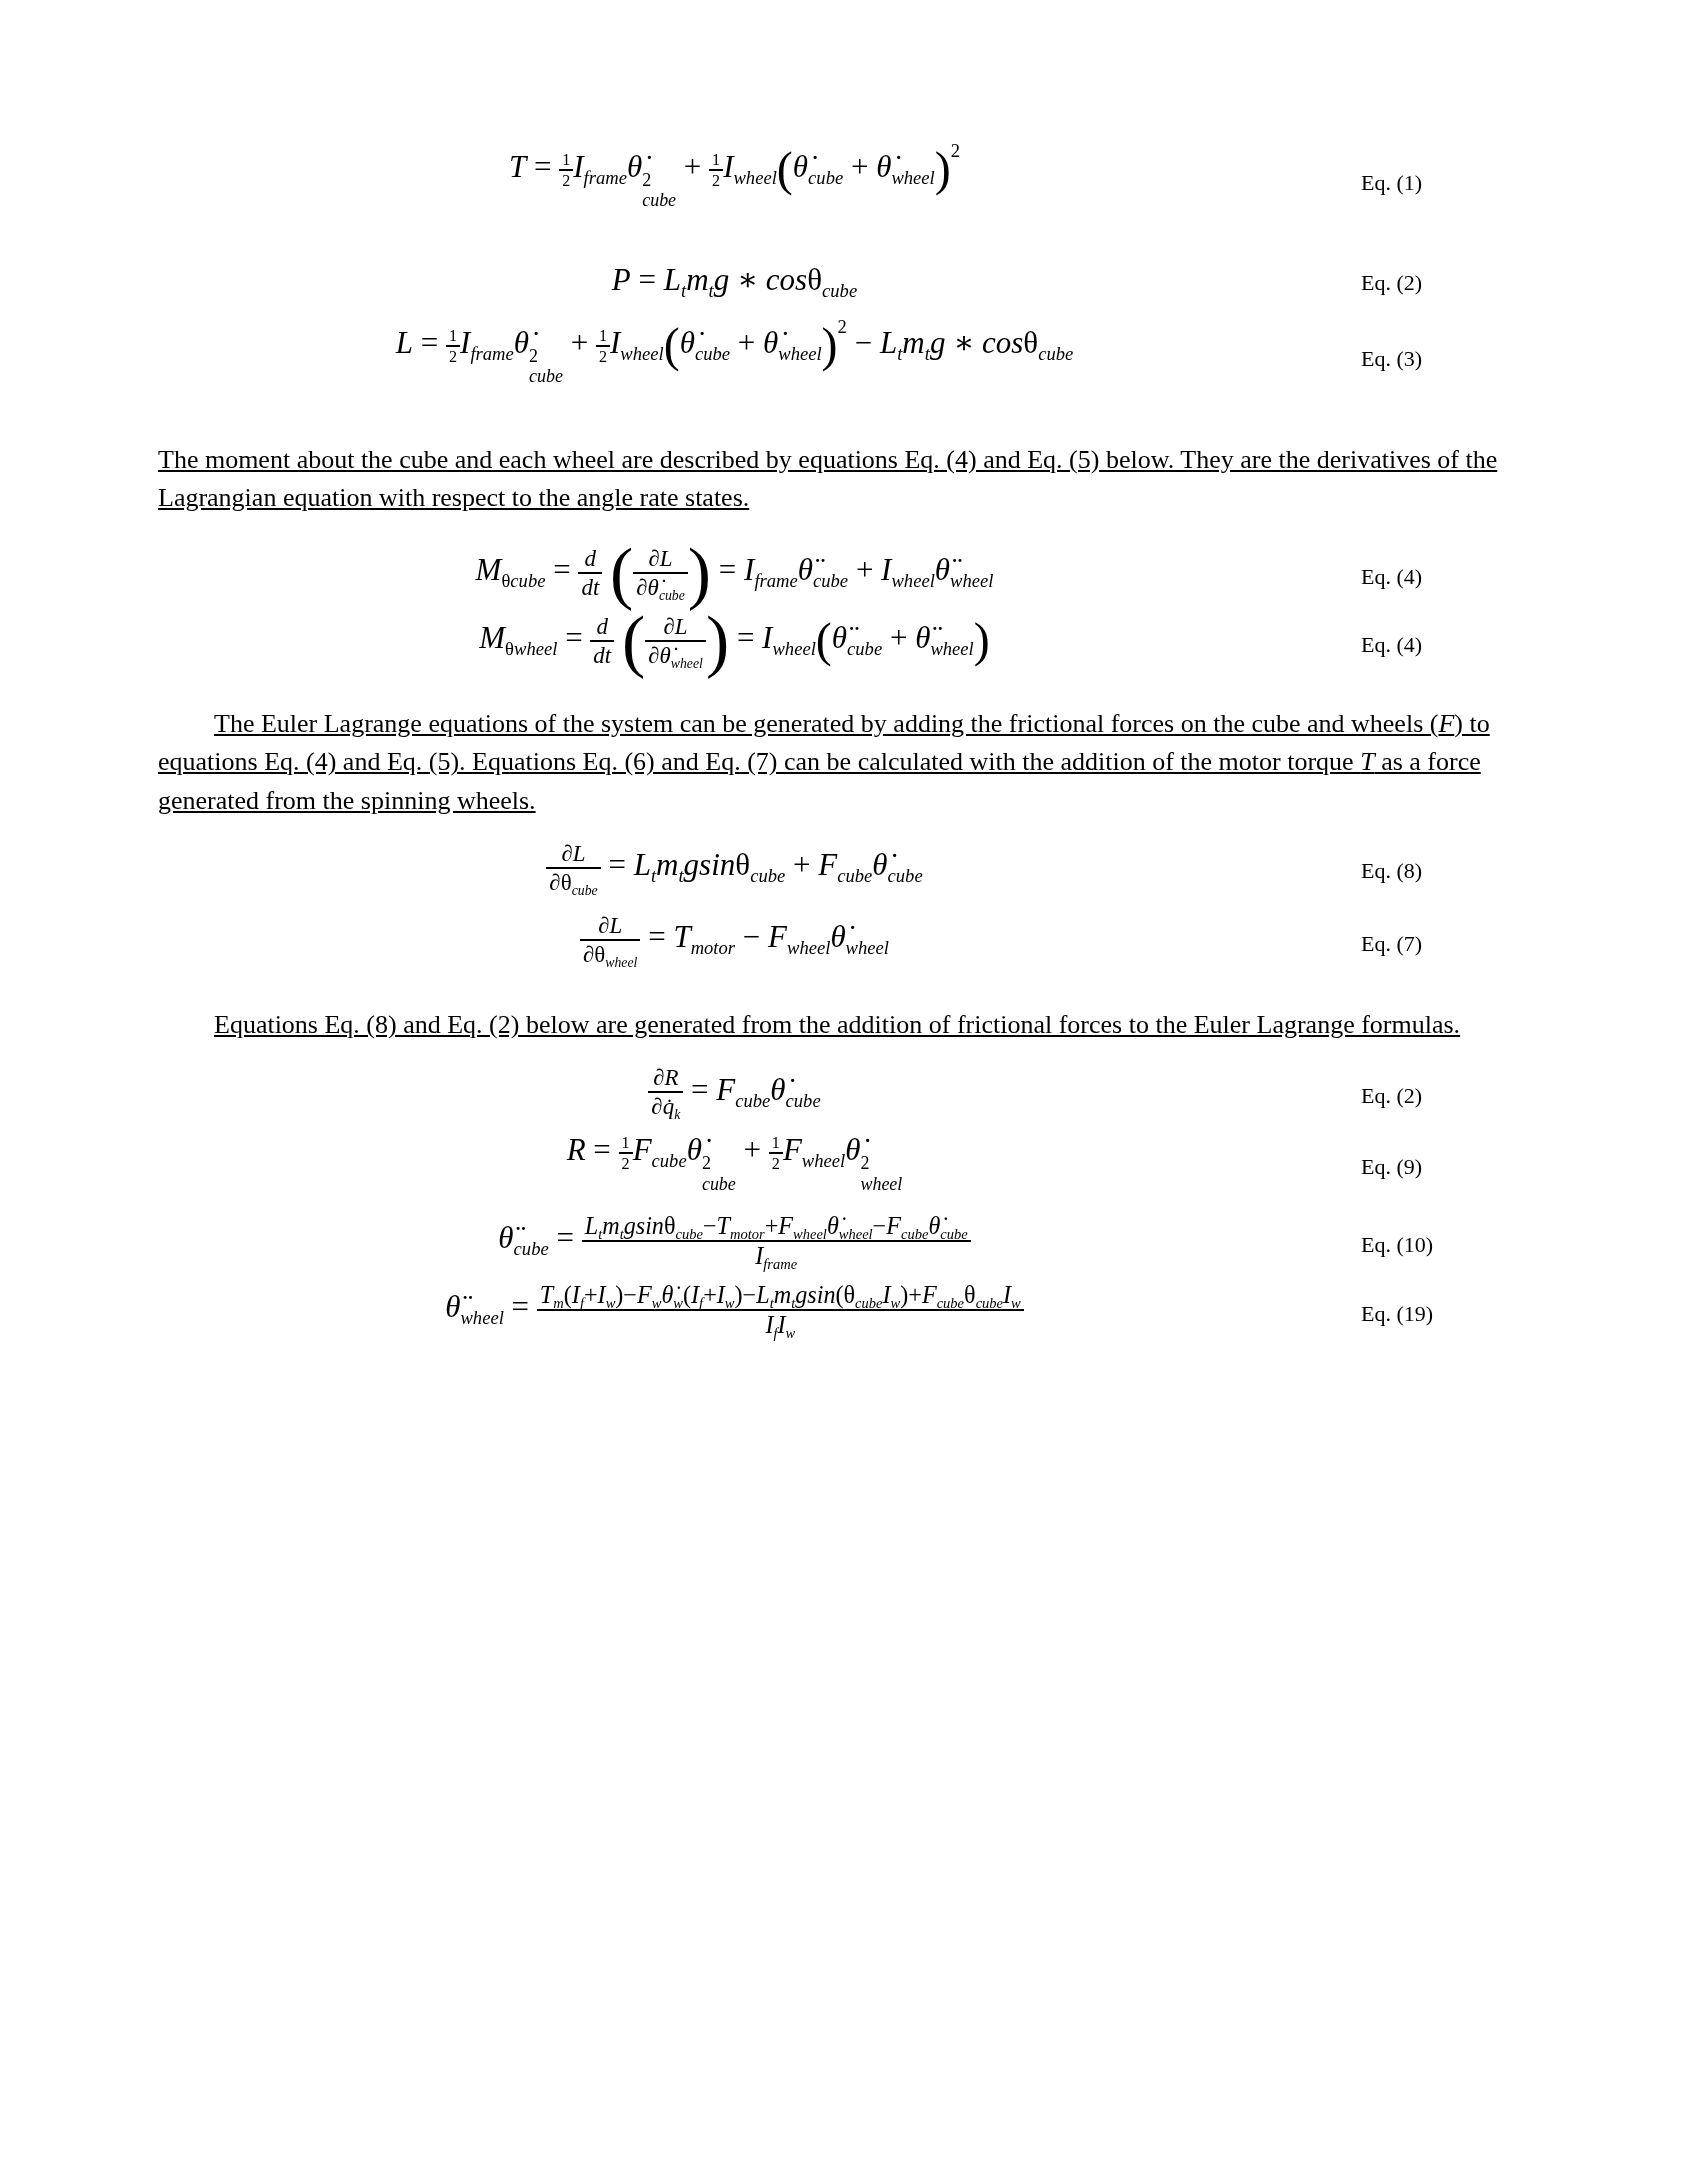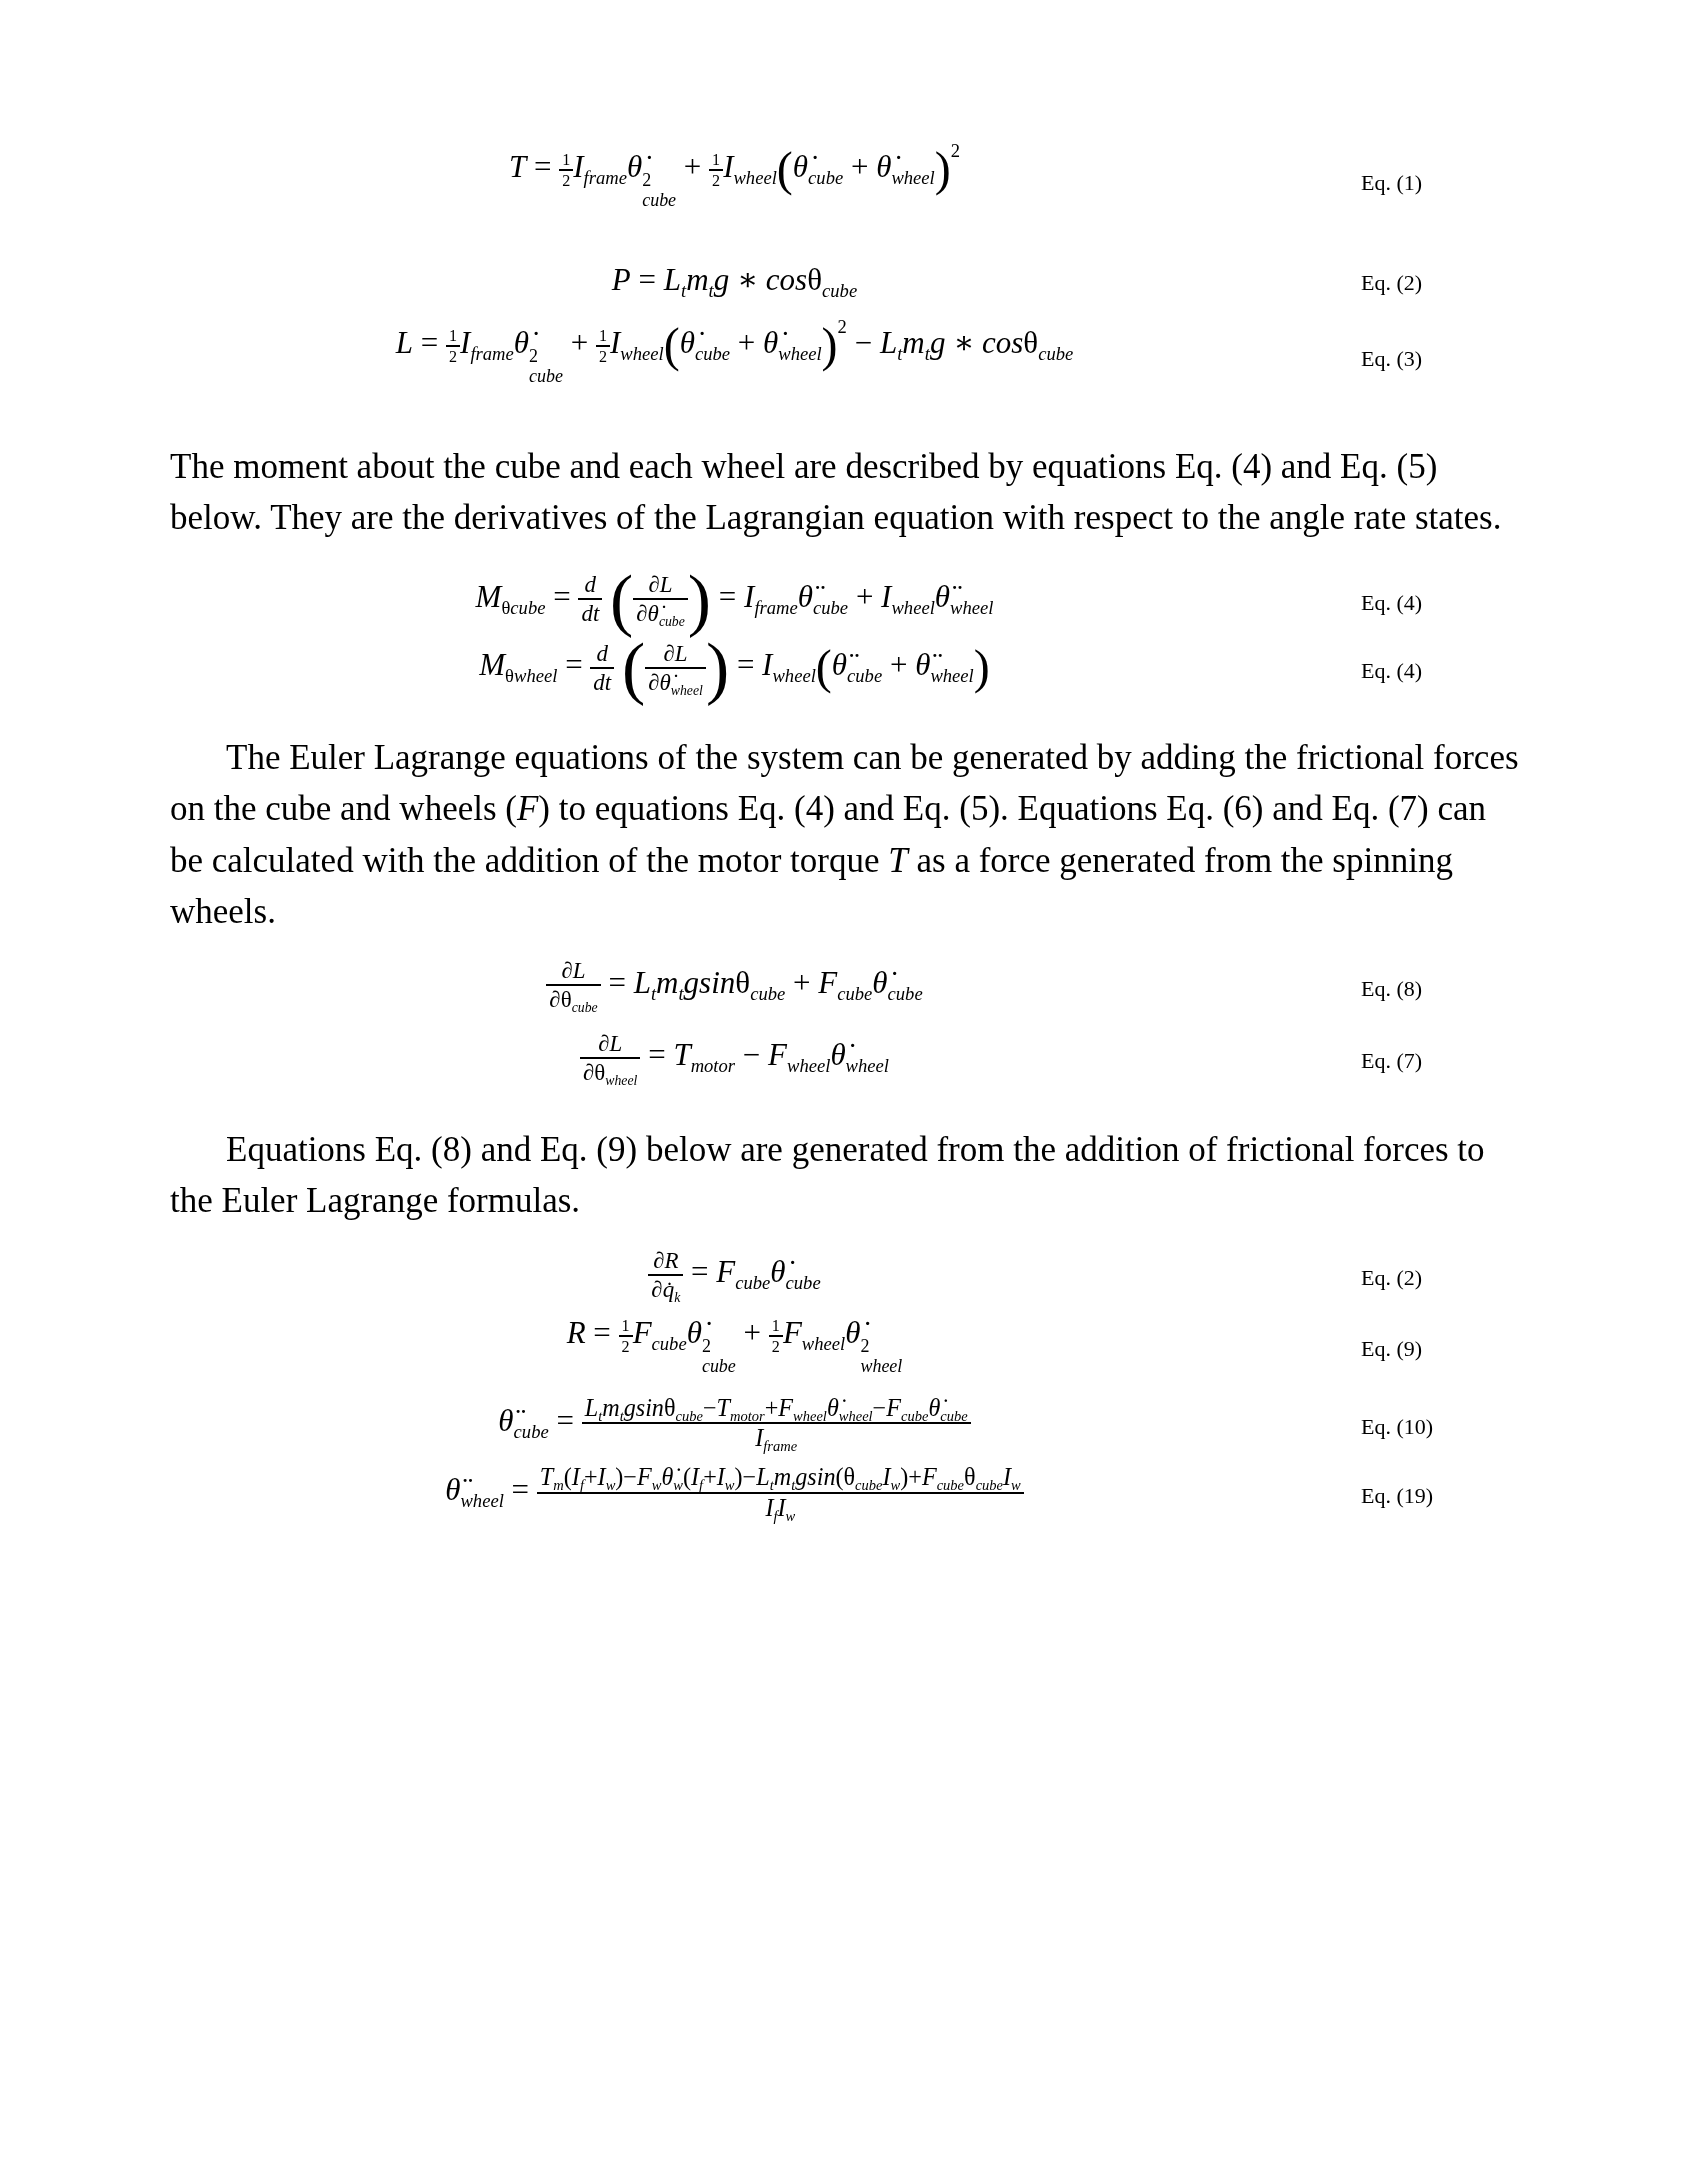--- a/index.html
+++ b/index.html
@@ -11,24 +11,25 @@
     background: #ffffff;
     color: #000000;
     font-family: "Liberation Serif", "DejaVu Serif", serif;
     overflow: hidden;
     box-sizing: border-box;
   }
   .content { padding: 0 149px 0 158px; }
 
   
   .para {
-    font-size: 35px;
+    font-size: 26px;
     line-height: 1.47;
-    margin: 12px;
+    margin: 0;
     text-align: left;
+    text-decoration: underline;
   }
   .para.indent { text-indent: 56px; }
 
   
   .eq-row { display: flex; align-items: center; }
   .eq-center { flex: 1; text-align: center; }
   .eq-label {
     width: 223px;
     box-sizing: border-box;
     padding-left: 50px;
@@ -104,21 +105,21 @@
     <div class="eq-row" style="margin-top:20px">
       <div class="eq-center"><span class="eq"><span class="fr sm"><span class="n">∂<i>L</i></span><span class="d">∂θ<sub><i>cube</i></sub></span></span> = <i>L</i><sub><i>t</i></sub><i>m</i><sub><i>t</i></sub><i>gsin</i>θ<sub><i>cube</i></sub> + <i>F</i><sub><i>cube</i></sub><i>θ̇</i><sub><i>cube</i></sub></span></div>
       <div class="eq-label">Eq. (8)</div>
     </div>
 
     <div class="eq-row" style="margin-top:16px">
       <div class="eq-center"><span class="eq"><span class="fr sm"><span class="n">∂<i>L</i></span><span class="d">∂θ<sub><i>wheel</i></sub></span></span> = <i>T</i><sub><i>motor</i></sub> − <i>F</i><sub><i>wheel</i></sub><i>θ̇</i><sub><i>wheel</i></sub></span></div>
       <div class="eq-label">Eq. (7)</div>
     </div>
 
-    <p class="para indent" style="margin-top:38px">Equations Eq. (8) and Eq. (9) below are generated from the addition of frictional forces to the Euler Lagrange formulas.</p>
+    <p class="para indent" style="margin-top:38px">Equations Eq. (8) and Eq. (2) below are generated from the addition of frictional forces to the Euler Lagrange formulas.</p>
 
     <div class="eq-row" style="margin-top:20px">
       <div class="eq-center"><span class="eq"><span class="fr sm"><span class="n">∂<i>R</i></span><span class="d">∂<i>q̇</i><sub><i>k</i></sub></span></span> = <i>F</i><sub><i>cube</i></sub><i>θ̇</i><sub><i>cube</i></sub></span></div>
       <div class="eq-label">Eq. (2)</div>
     </div>
 
     <div class="eq-row" style="margin-top:12px">
       <div class="eq-center"><span class="eq"><i>R</i> = <span class="fr half"><span class="n">1</span><span class="d">2</span></span><i>F</i><sub><i>cube</i></sub><i>θ̇</i><span class="ss">
               <span class="hi">2</span>
               <span class="lo"><i>cube</i></span>

